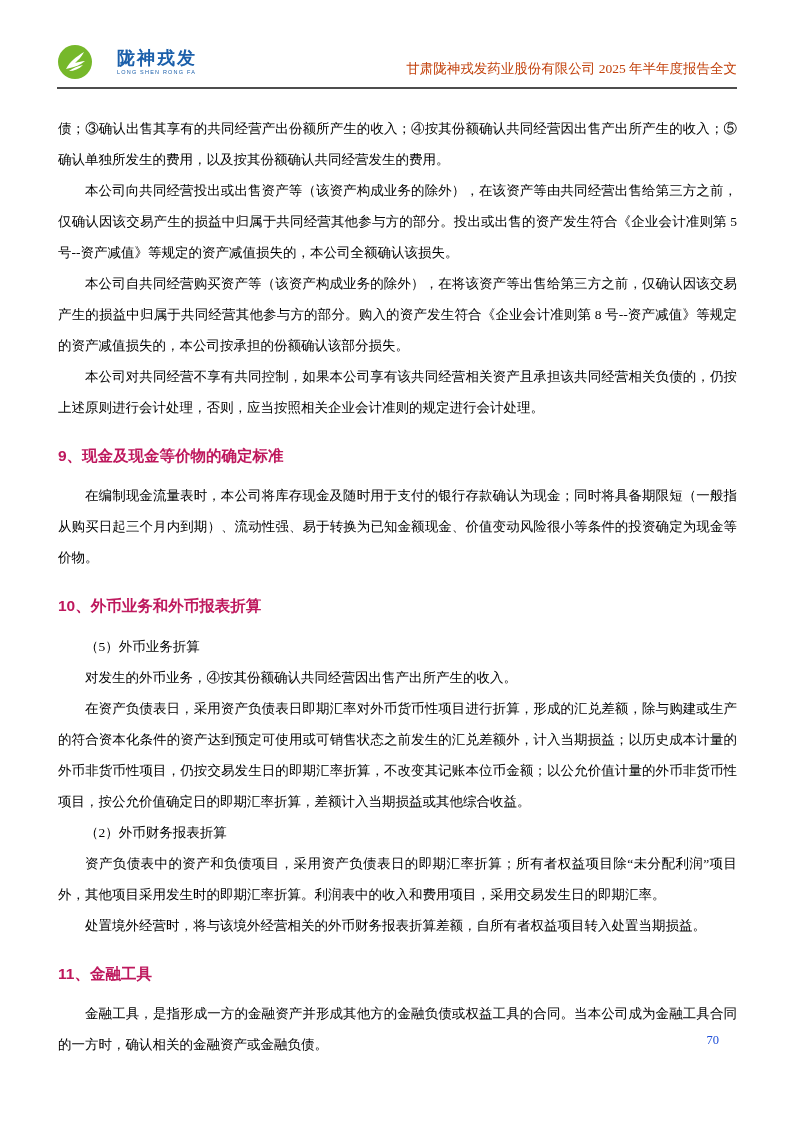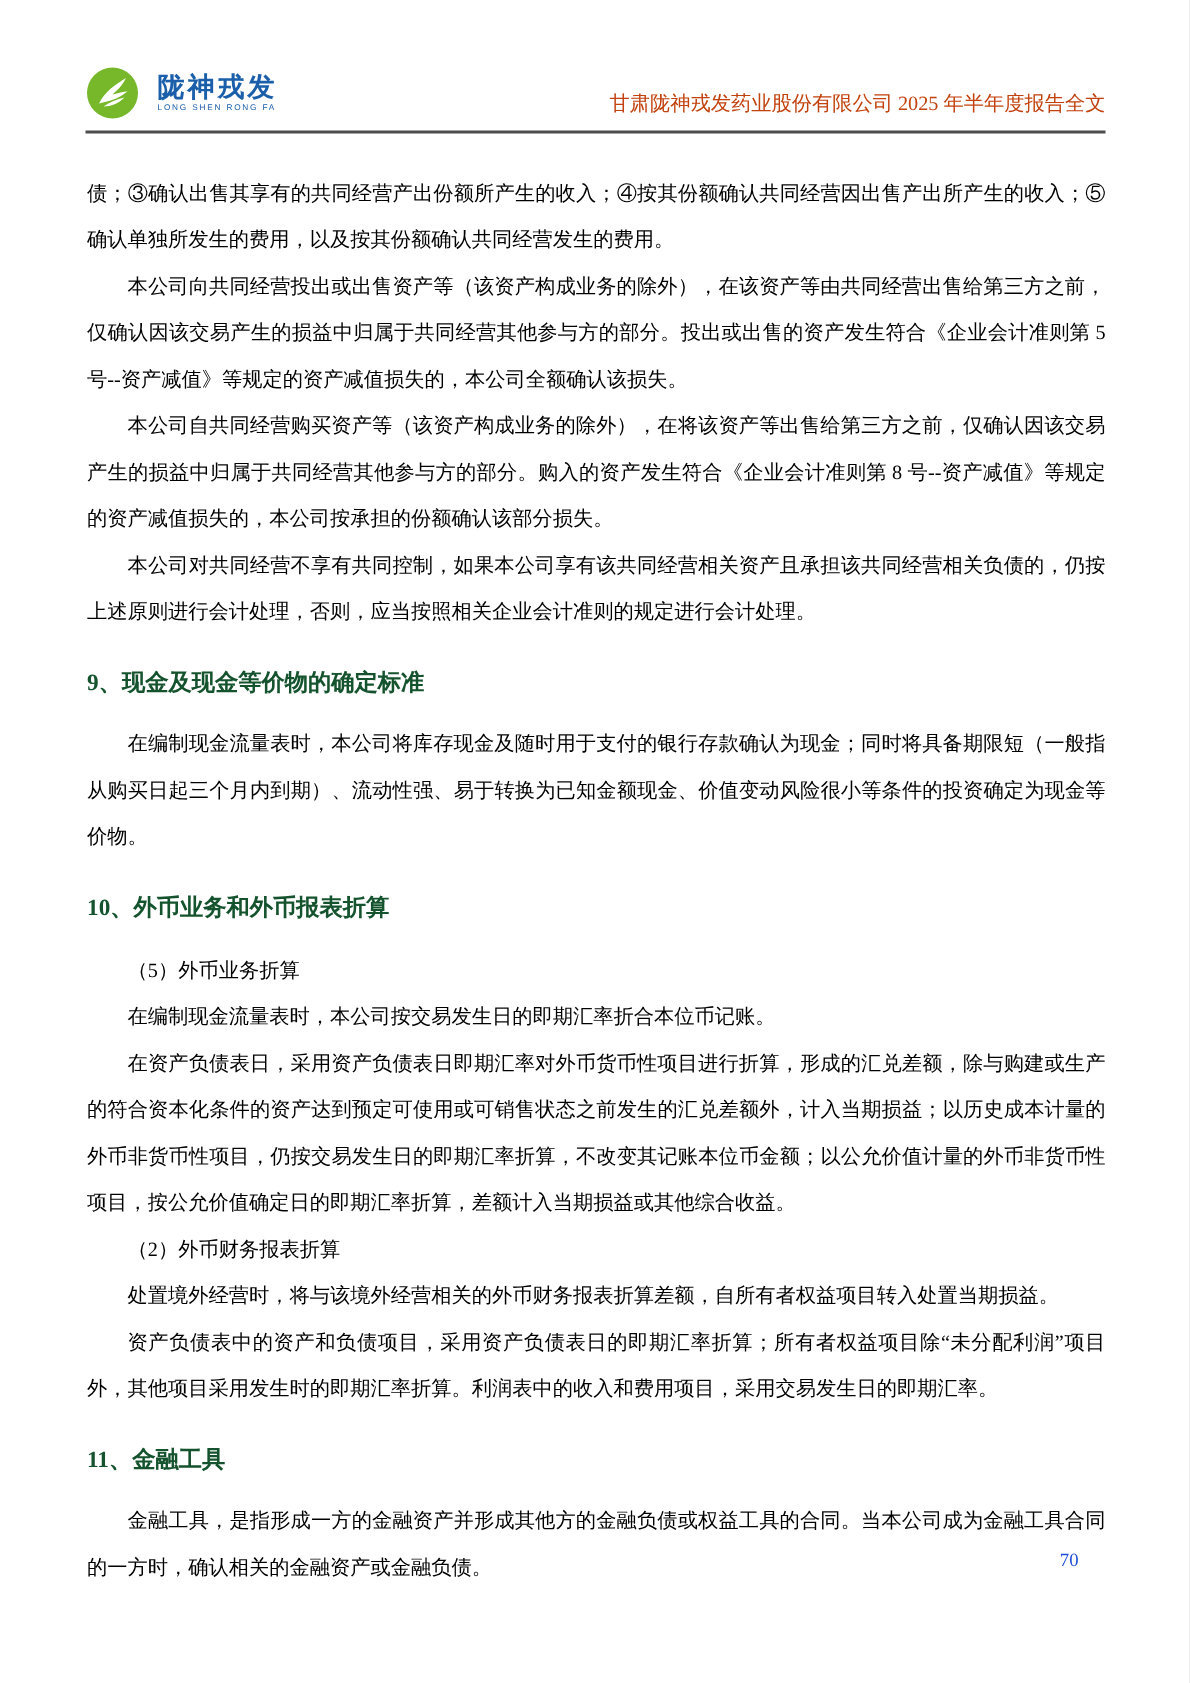--- a/index.html
+++ b/index.html
@@ -12,21 +12,21 @@
     color:#111;
     overflow:hidden;
   }
   
   .header{
     position:absolute;top:44px;left:57px;width:680px;
     display:flex;justify-content:space-between;align-items:flex-end;
     padding-bottom:7px;
     border-bottom:2.5px solid #4d4d4d;
   }
-  .logo{display:flex;align-items:center;gap:12px;}
+  .logo{display:flex;align-items:center;gap:24px;}
   .logo-mark{width:36px;height:36px;flex:0 0 auto;}
   .logo-text{display:flex;flex-direction:column;line-height:1;}
   .logo-cn{
     font-family:"Liberation Sans","DejaVu Sans",sans-serif;
     font-weight:bold;font-size:18px;letter-spacing:2px;color:#1b5faa;
   }
   .logo-en{
     font-family:"Liberation Sans","DejaVu Sans",sans-serif;
     font-size:5.5px;letter-spacing:1.2px;color:#1b5faa;margin-top:3px;
   }
@@ -36,22 +36,22 @@
   }
   
   .content{
     position:absolute;top:113px;left:58px;width:679px;
     font-size:13.5px;line-height:31px;text-align:justify;
     color:#000;
   }
   .content p{margin:0;text-indent:2em;}
   .content p.no-indent{text-indent:0;}
   .sec-heading{
-    font-family:Liberation Serif, serif;
-    font-size:15.5px;font-weight:bold;color:#14532d;
+    font-family:Liberation Sans, sans-serif;
+    font-size:15.5px;font-weight:bold;color:#be185d;
     margin:21px 0 13px 0;line-height:1.5;text-indent:0;
   }
   
   .page-number{
     position:absolute;top:1033px;right:74px;
     font-size:12.5px;color:#1d4ed8;
   }
 </style>
 </head>
 <body>
@@ -77,25 +77,25 @@
     <p class="no-indent">债；③确认出售其享有的共同经营产出份额所产生的收入；④按其份额确认共同经营因出售产出所产生的收入；⑤确认单独所发生的费用，以及按其份额确认共同经营发生的费用。</p>
     <p>本公司向共同经营投出或出售资产等（该资产构成业务的除外），在该资产等由共同经营出售给第三方之前，仅确认因该交易产生的损益中归属于共同经营其他参与方的部分。投出或出售的资产发生符合《企业会计准则第 5 号--资产减值》等规定的资产减值损失的，本公司全额确认该损失。</p>
     <p>本公司自共同经营购买资产等（该资产构成业务的除外），在将该资产等出售给第三方之前，仅确认因该交易产生的损益中归属于共同经营其他参与方的部分。购入的资产发生符合《企业会计准则第 8 号--资产减值》等规定的资产减值损失的，本公司按承担的份额确认该部分损失。</p>
     <p>本公司对共同经营不享有共同控制，如果本公司享有该共同经营相关资产且承担该共同经营相关负债的，仍按上述原则进行会计处理，否则，应当按照相关企业会计准则的规定进行会计处理。</p>
 
     <h3 class="sec-heading">9、现金及现金等价物的确定标准</h3>
     <p>在编制现金流量表时，本公司将库存现金及随时用于支付的银行存款确认为现金；同时将具备期限短（一般指从购买日起三个月内到期）、流动性强、易于转换为已知金额现金、价值变动风险很小等条件的投资确定为现金等价物。</p>
 
     <h3 class="sec-heading">10、外币业务和外币报表折算</h3>
     <p>（5）外币业务折算</p>
-    <p>在编制现金流量表时，本公司按交易发生日的即期汇率折合本位币记账。</p>
+    <p>对发生的外币业务，④按其份额确认共同经营因出售产出所产生的收入。</p>
     <p>在资产负债表日，采用资产负债表日即期汇率对外币货币性项目进行折算，形成的汇兑差额，除与购建或生产的符合资本化条件的资产达到预定可使用或可销售状态之前发生的汇兑差额外，计入当期损益；以历史成本计量的外币非货币性项目，仍按交易发生日的即期汇率折算，不改变其记账本位币金额；以公允价值计量的外币非货币性项目，按公允价值确定日的即期汇率折算，差额计入当期损益或其他综合收益。</p>
     <p>（2）外币财务报表折算</p>
+    <p>资产负债表中的资产和负债项目，采用资产负债表日的即期汇率折算；所有者权益项目除“未分配利润”项目外，其他项目采用发生时的即期汇率折算。利润表中的收入和费用项目，采用交易发生日的即期汇率。</p>
     <p>处置境外经营时，将与该境外经营相关的外币财务报表折算差额，自所有者权益项目转入处置当期损益。</p>
-    <p>资产负债表中的资产和负债项目，采用资产负债表日的即期汇率折算；所有者权益项目除“未分配利润”项目外，其他项目采用发生时的即期汇率折算。利润表中的收入和费用项目，采用交易发生日的即期汇率。</p>
 
     <h3 class="sec-heading">11、金融工具</h3>
     <p>金融工具，是指形成一方的金融资产并形成其他方的金融负债或权益工具的合同。当本公司成为金融工具合同的一方时，确认相关的金融资产或金融负债。</p>
   </div>
 
   <div class="page-number">70</div>
 
 </div>
 
 </body></html>

